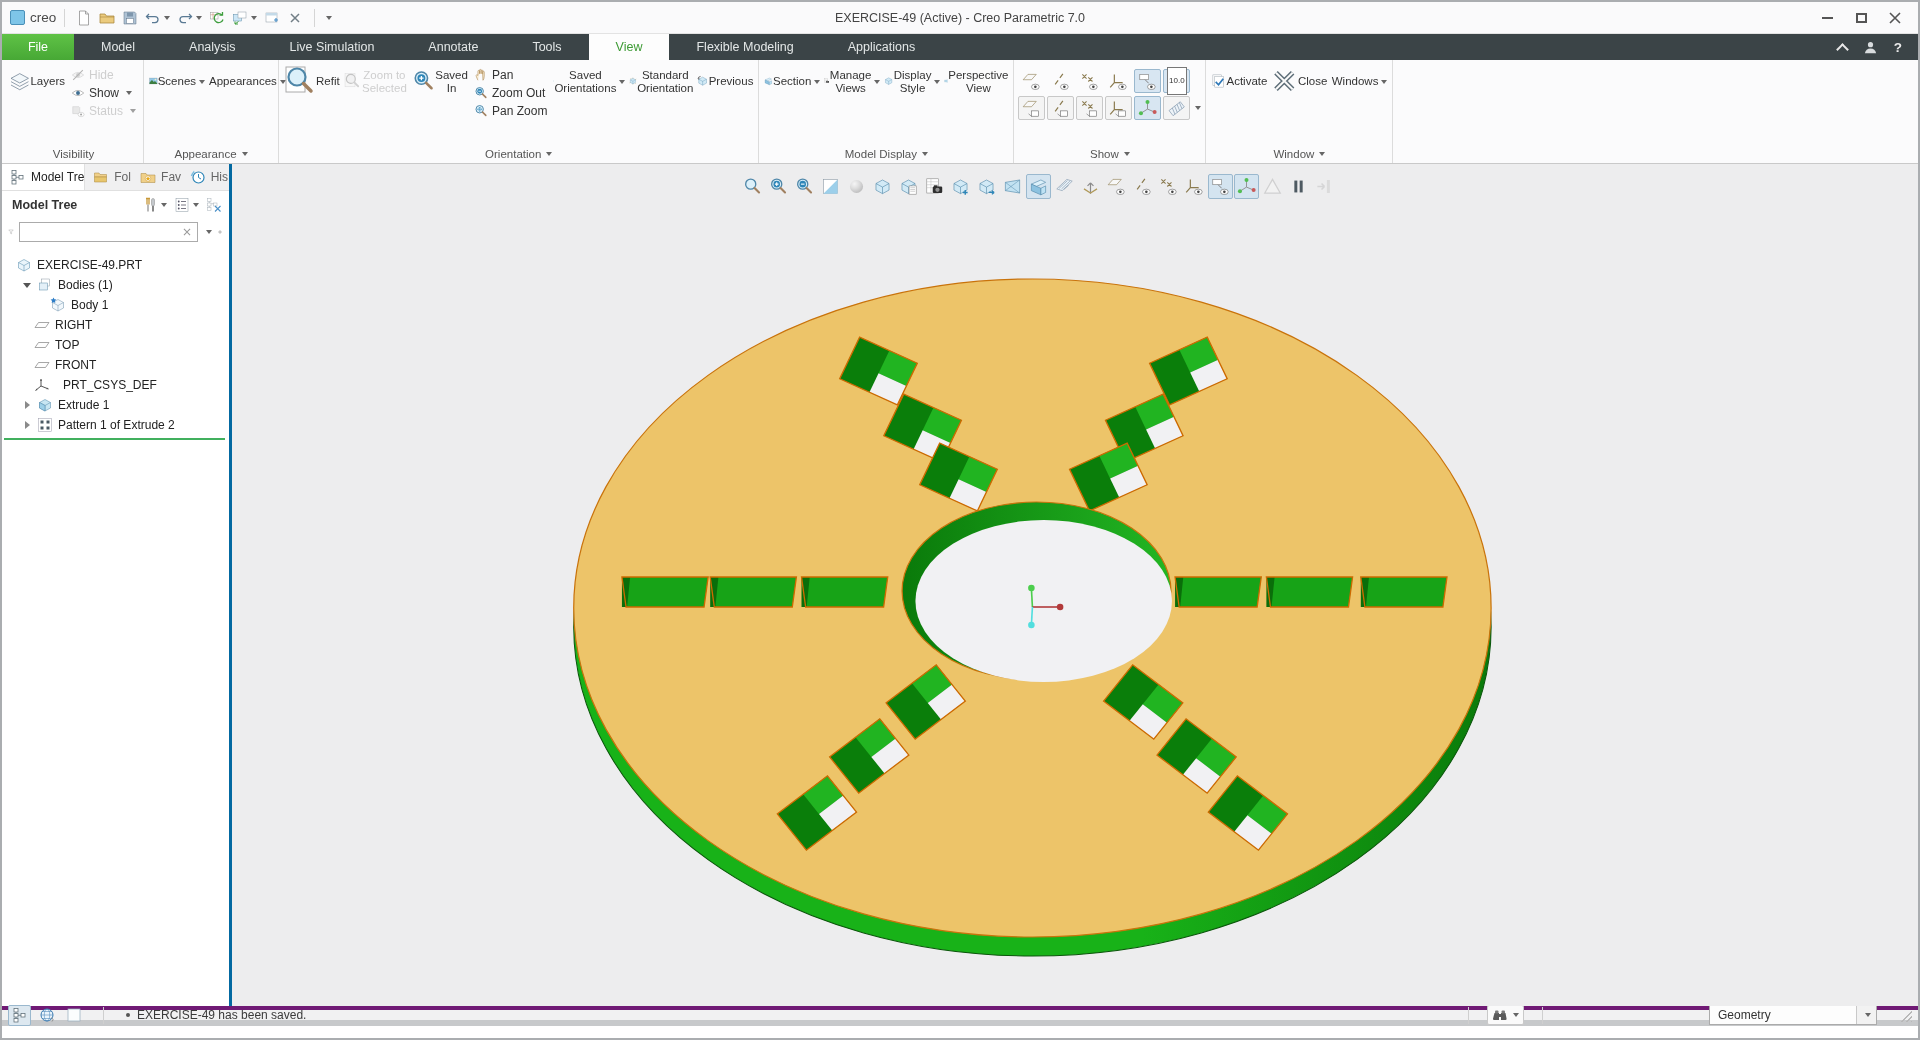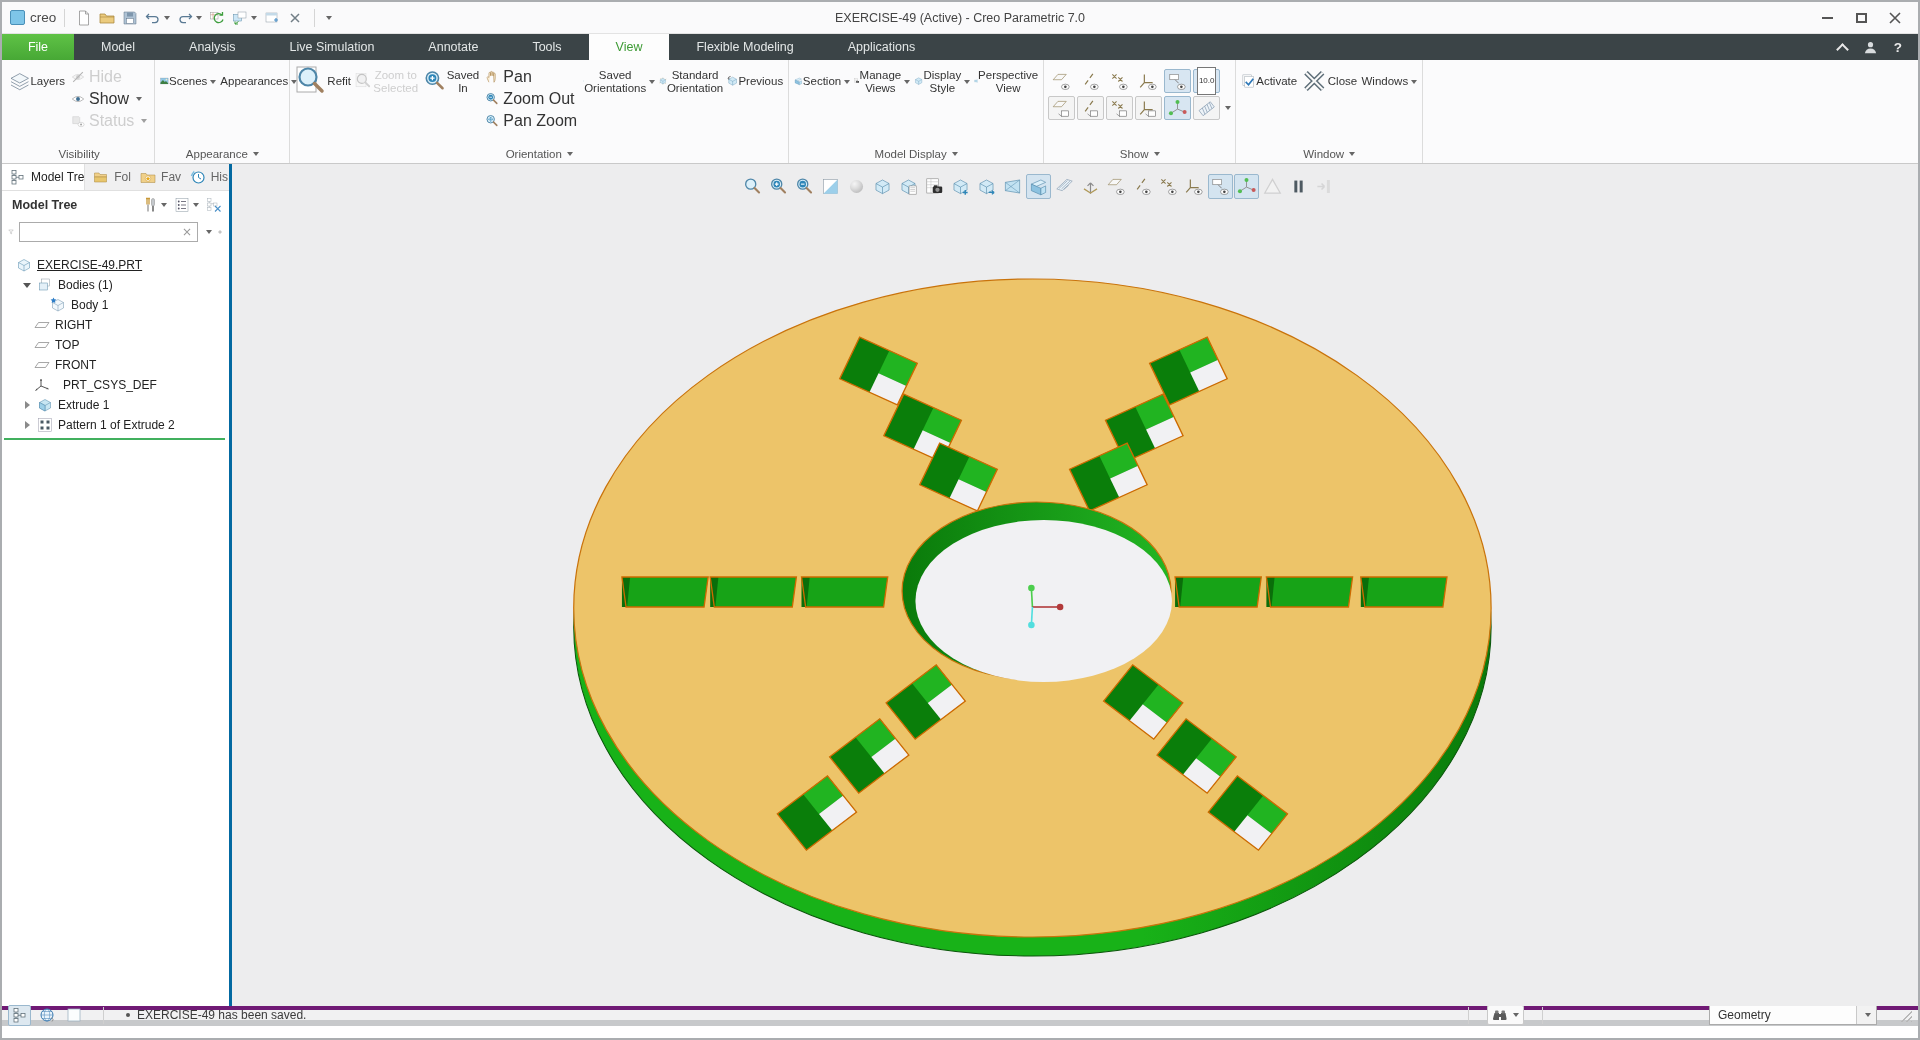--- a/index.html
+++ b/index.html
@@ -41,21 +41,21 @@
   .ribbon{height:104px;background:#FBFBFC;border-bottom:1px solid #C9C9C9;display:flex;align-items:stretch;padding-left:2px}
   .rgroup{display:flex;flex-direction:column;border-right:1px solid #DCDCDC;padding:2px 4px 0}
   .rbody{flex:1;display:flex;align-items:flex-start;gap:2px}
   .rlabel{height:18px;display:flex;align-items:center;justify-content:center;font-size:11.5px;color:#555;gap:2px}
   .bigbtn{display:flex;flex-direction:row;align-items:center;width:66px;padding:3px 1px 0;border-radius:2px;font-size:11.5px;color:#333;text-align:center;line-height:1.15}
   .bigbtn.n58{width:58px}
   .bigbtn .ic32{margin-bottom:2px}
   .bigbtn.disabled,.srow.disabled{color:#B2B2B2;filter:grayscale(1) opacity(.62)}
   .blabel{display:block}
   .vcol{display:flex;flex-direction:column;gap:2px;padding-top:5px}
-  .srow{display:flex;align-items:center;gap:4px;font-size:16px;color:#333;padding:1px 3px;white-space:nowrap}
+  .srow{display:flex;align-items:center;gap:4px;font-size:12px;color:#333;padding:1px 3px;white-space:nowrap}
   .showgrid{display:flex;flex-direction:column;gap:3px;padding-top:7px}
   .showrow{display:flex;gap:2px;align-items:center}
   .tgl{width:27px;height:24px;display:flex;align-items:center;justify-content:center;border:1px solid transparent;border-radius:2px}
   .tgl .ic18{width:19px;height:19px}
   .tgl.pressed{background:#D8E6F2;border-color:#9AB8CE}
   .showrow.r2 .tgl{border-color:#C8C8C8;background:#F4F4F4}
   .showrow.r2 .tgl.pressed{background:#D8E6F2;border-color:#9AB8CE}
   .dimtxt{font-size:8px;border:1px solid #777;padding:8px 1px;color:#333;background:#FFF;line-height:1.3}
 
   
@@ -641,21 +641,21 @@
           <span class="ic14"><svg viewBox="0 0 32 32" xmlns="http://www.w3.org/2000/svg" preserveAspectRatio="xMidYMid meet">
                 <path d="M9 9l14 14M23 9L9 23" stroke="#999" stroke-width="2.4"></path>
               </svg></span>
         </span>
         <span class="caret"></span>
         <span class="ic16"><svg viewBox="0 0 32 32" xmlns="http://www.w3.org/2000/svg" preserveAspectRatio="xMidYMid meet">
               <path d="M16 6v20M6 16h20" stroke="#8A8A8A" stroke-width="3"></path>
             </svg></span>
       </div>
       <div class="tree" id="tree">
-          <div class="titem" style="padding-left: 14px; text-decoration: underline;">
+          <div class="titem" style="padding-left: 14px;">
             <span class="ic16"><svg viewBox="0 0 32 32" xmlns="http://www.w3.org/2000/svg" preserveAspectRatio="xMidYMid meet">
                 <path d="M5 11L16 5l11 6v11l-11 6-11-6z" fill="#EAF5FB" stroke="#4E86A8" stroke-linejoin="round"></path>
                 <path d="M5 11l11 6 11-6M16 17v11" fill="none" stroke="#4E86A8"></path>
               </svg></span>
             <span>EXERCISE-49.PRT</span>
           </div>
           <div class="titem" style="padding-left: 20px;">
             <span class="exp open"></span>
             <span class="ic16"><svg viewBox="0 0 32 32" xmlns="http://www.w3.org/2000/svg" preserveAspectRatio="xMidYMid meet">
                 <rect x="9" y="4" width="16" height="14" fill="#FFF" stroke="#8A98A2"></rect>

